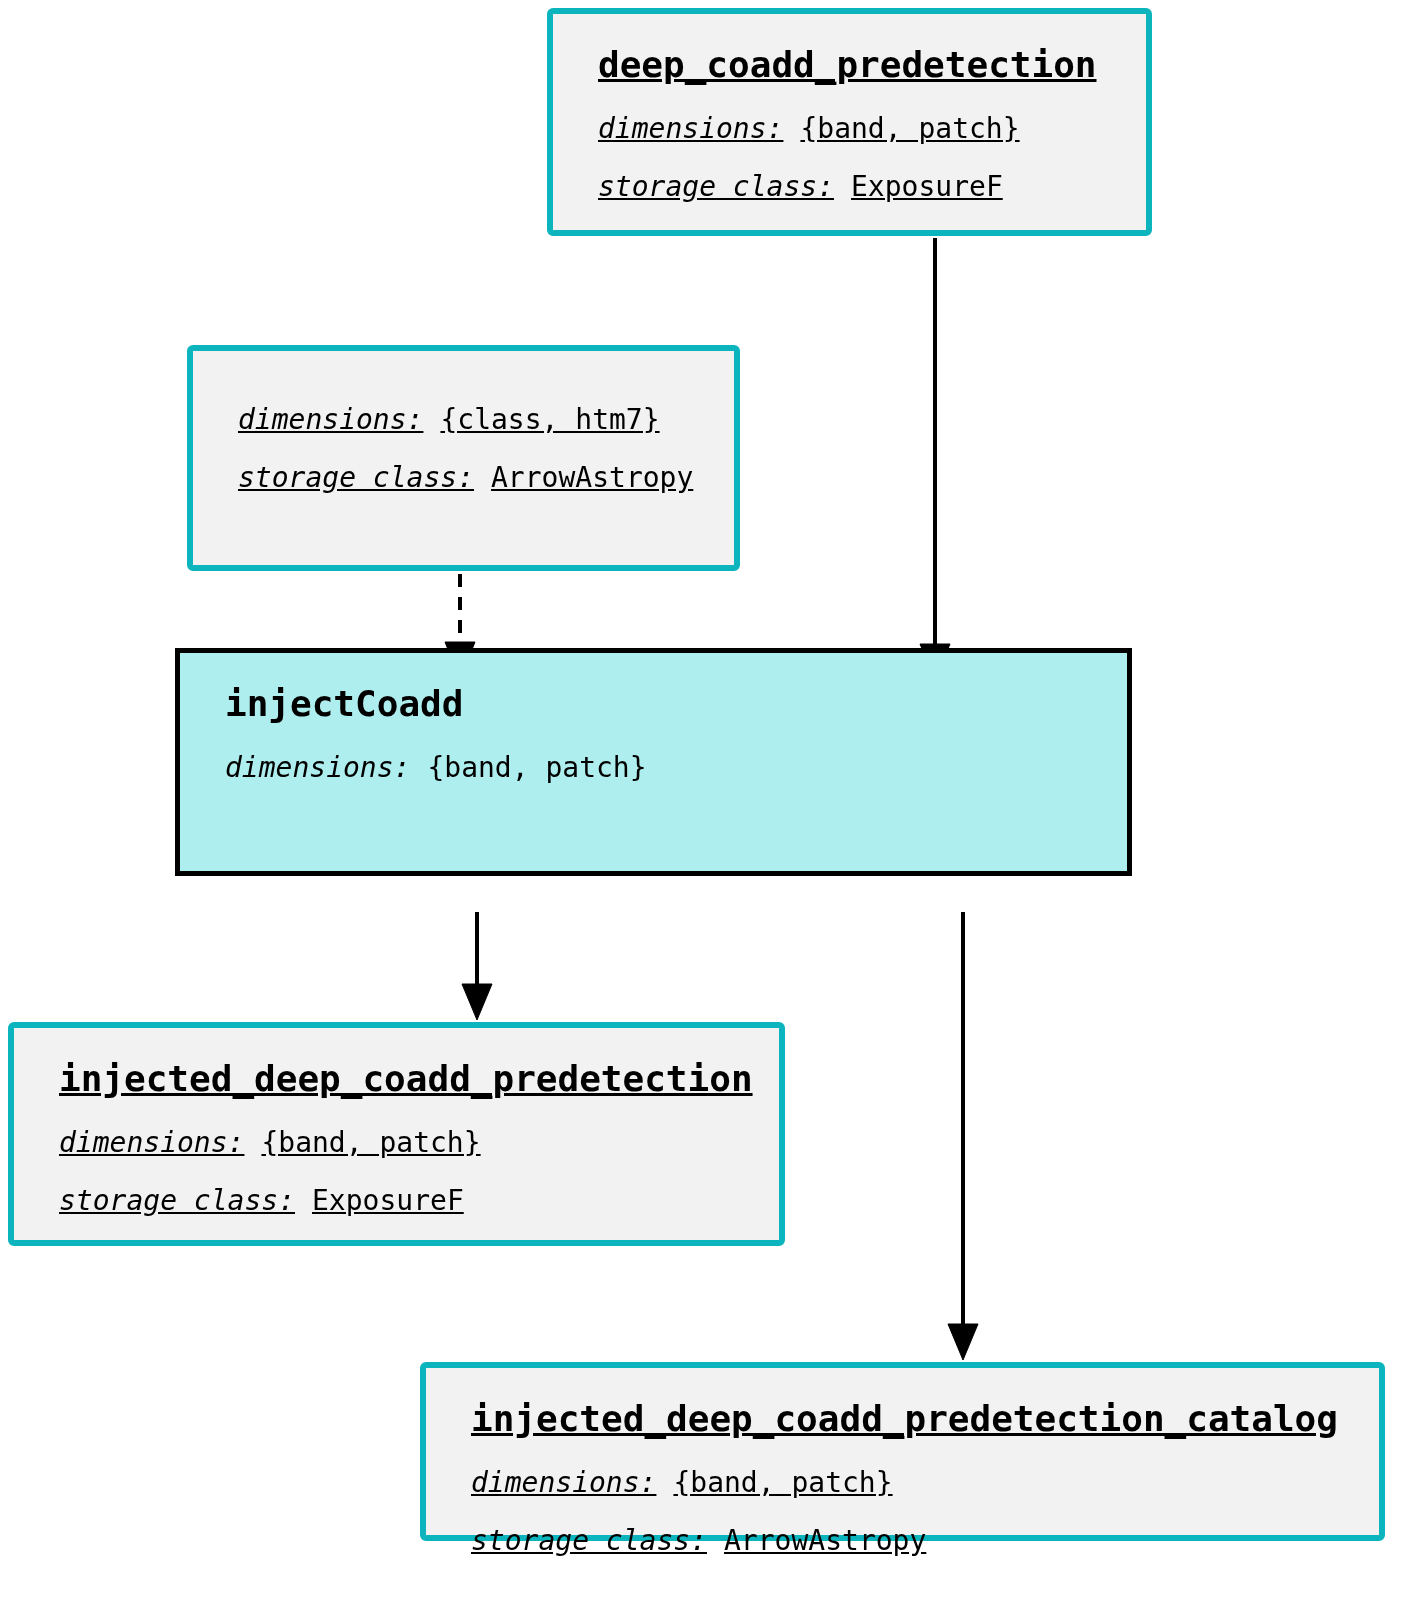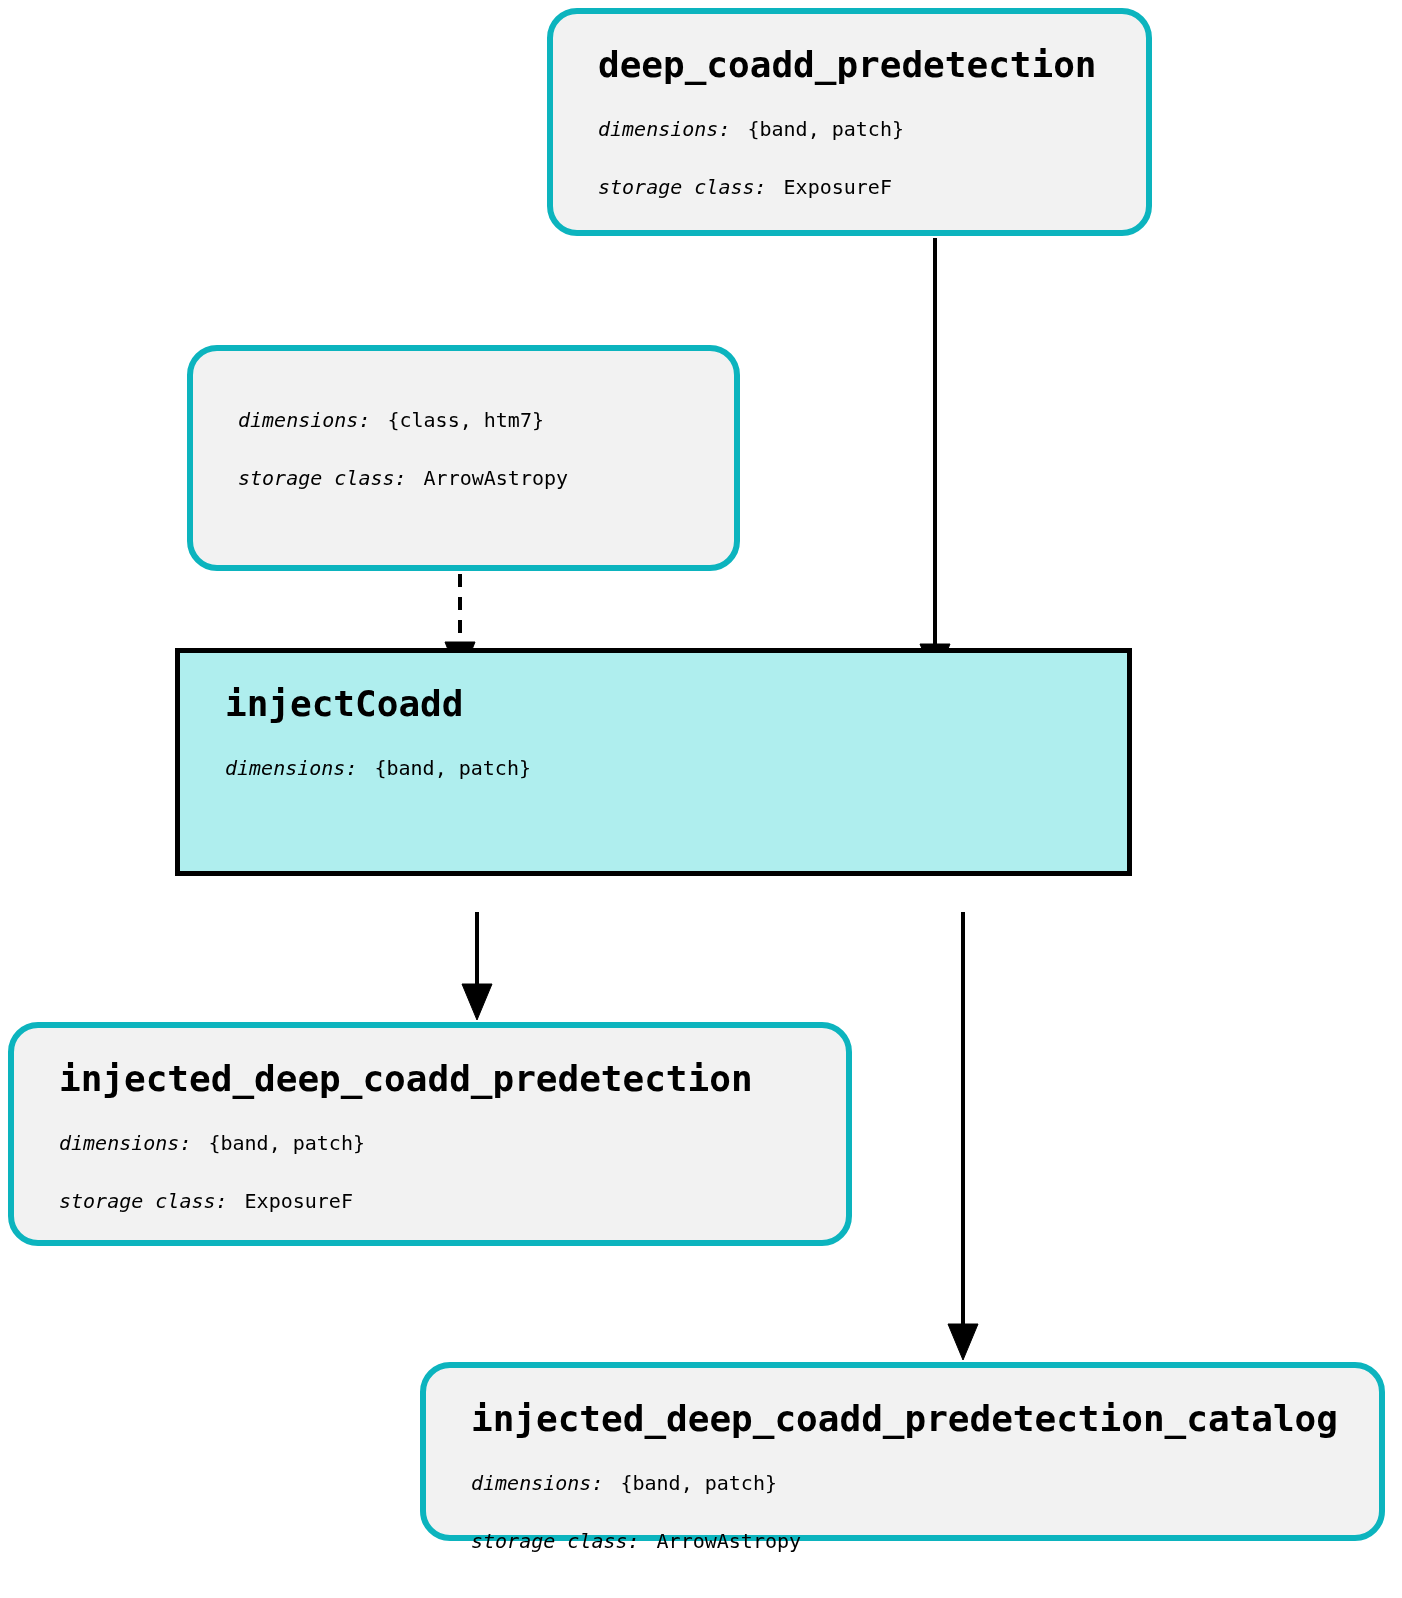--- a/index.html
+++ b/index.html
@@ -31,36 +31,37 @@
     stroke-width: 1;
   }
   .node {
     position: absolute;
     box-sizing: border-box;
     padding: 28px 20px 0 45px;
   }
   .node.dataset {
     background: var(--dataset-fill, #f2f2f2);
     border: 6px solid var(--dataset-border, #0cb4be);
-    border-radius: 30px;
+    border-radius: 6px;
+    text-decoration: underline;
   }
   .node.task {
     background: var(--task-fill, #afeeee);
     border: 5px solid var(--task-border, #000);
     border-radius: 0;
   }
   .node .title {
     font-size: 36px;
     line-height: 46px;
     font-weight: 700;
     white-space: nowrap;
   }
   .node .line {
     margin-top: 24px;
-    font-size: 20px;
+    font-size: 28px;
     line-height: 34px;
     white-space: nowrap;
   }
   .node .lbl { font-style: italic; }
   .node .val { margin-left: 17px; }
 </style>
 </head>
 <body>
 
 <div class="canvas">
@@ -103,21 +104,21 @@
     </div>
   </div>
 
   <div class="node task" style="left:175px; top:648px; width:957px; height:228px;">
     <div class="title">injectCoadd</div>
     <div class="line">
       <span class="lbl">dimensions:</span><span class="val">{band, patch}</span>
     </div>
   </div>
 
-  <div class="node dataset" style="left:8px; top:1022px; width:844px; height:224px;">
+  <div class="node dataset" style="left:8px; top:1022px; width:777px; height:224px;">
     <div class="title">injected_deep_coadd_predetection</div>
     <div class="line">
       <span class="lbl">dimensions:</span><span class="val">{band, patch}</span>
     </div>
     <div class="line">
       <span class="lbl">storage class:</span><span class="val">ExposureF</span>
     </div>
   </div>
 
   <div class="node dataset" style="left:420px; top:1362px; width:965px; height:179px;">

